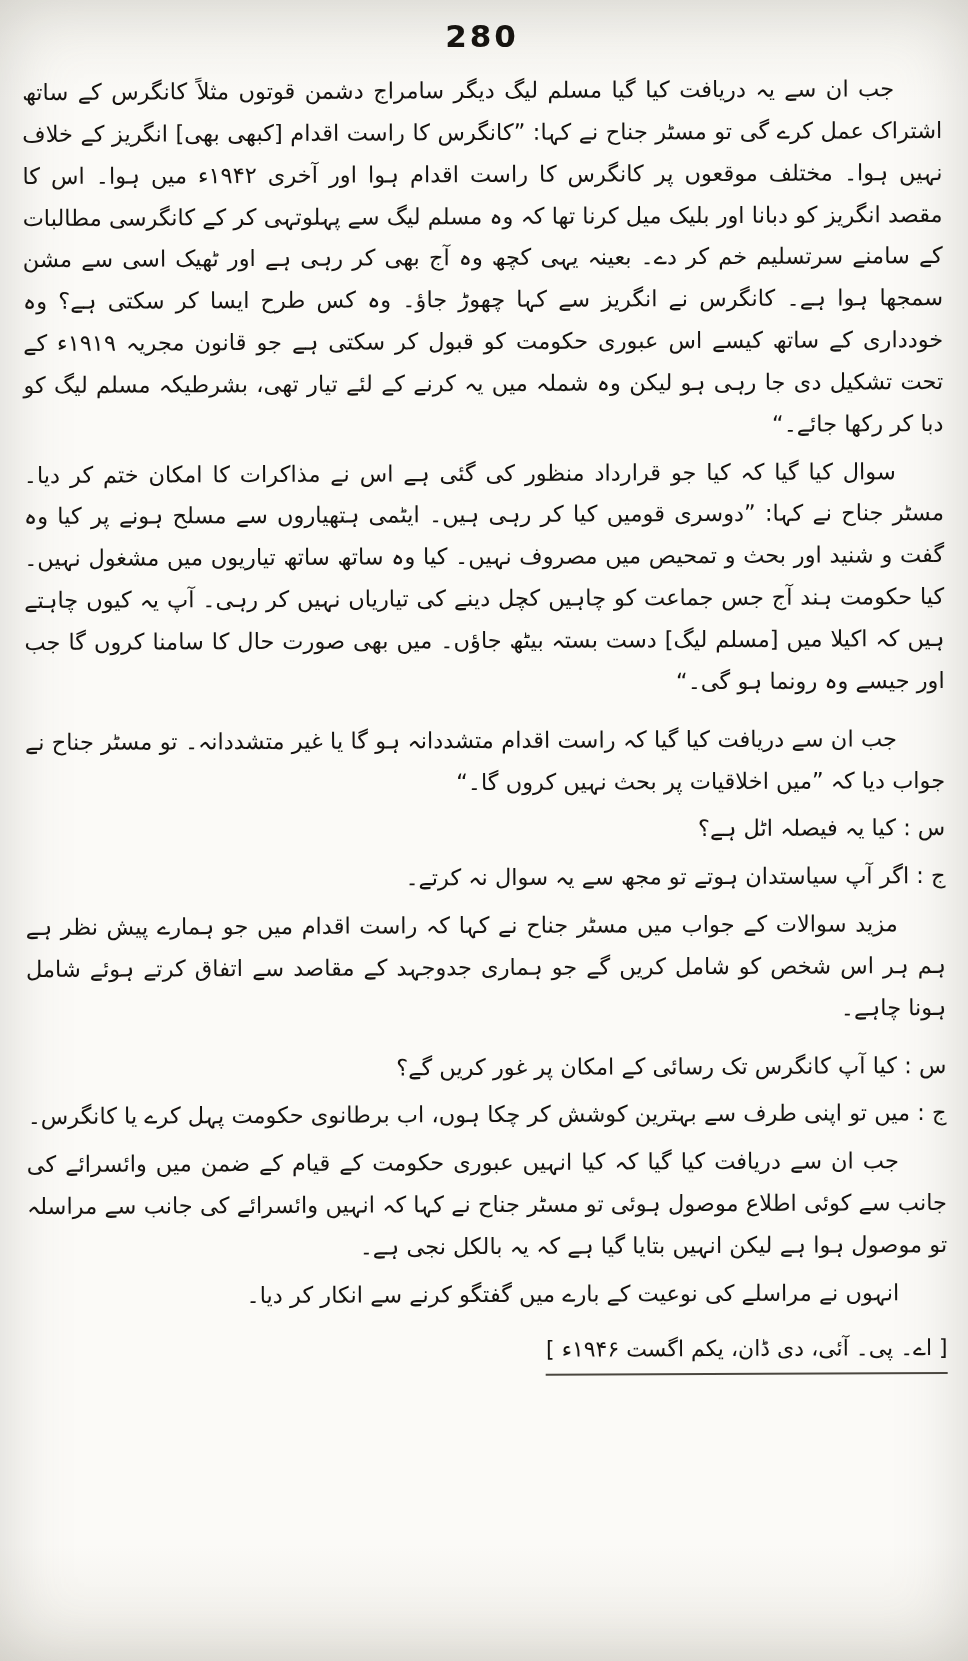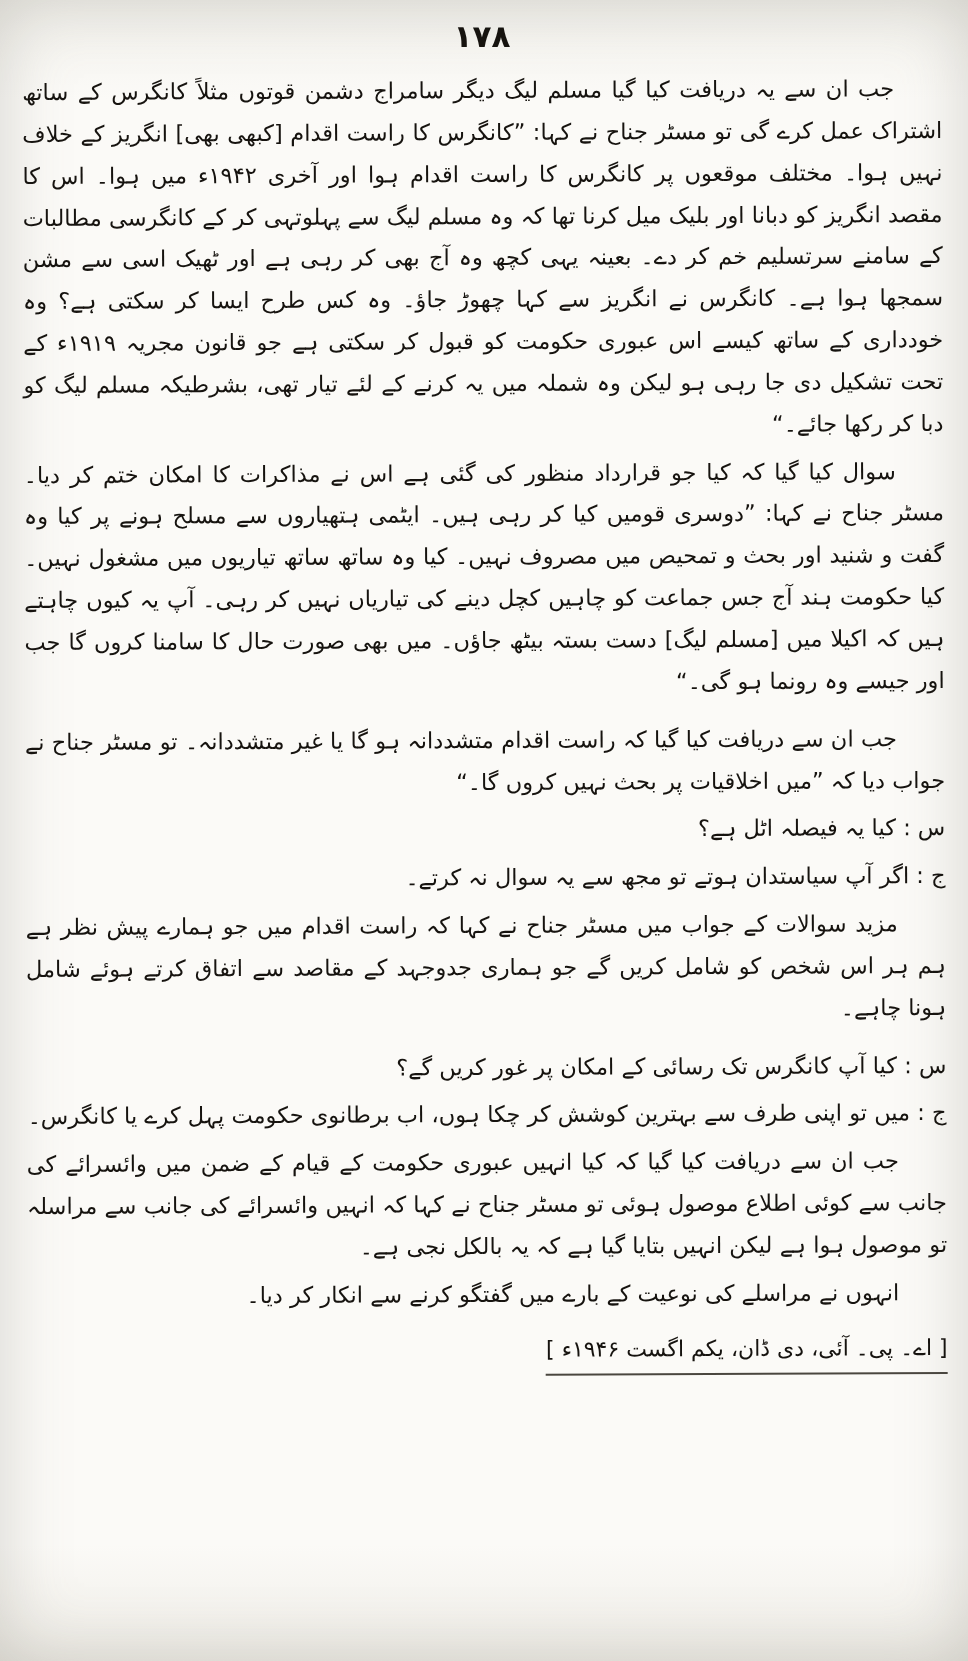--- a/index.html
+++ b/index.html
@@ -55,21 +55,21 @@
     display: inline-block;
     border-bottom: 2px solid #4a463f;
     padding-bottom: 3px;
   }
 </style>
 </head>
 <body>
 
 <div class="scan-page">
 
-  <div class="page-number">۱۷۸</div>
+  <div class="page-number">280</div>
 
   <div class="text-block">
 
     <p class="indent">جب ان سے یہ دریافت کیا گیا مسلم لیگ دیگر سامراج دشمن قوتوں مثلاً کانگرس کے ساتھ اشتراک عمل کرے گی تو مسٹر جناح نے کہا: ”کانگرس کا راست اقدام [کبھی بھی] انگریز کے خلاف نہیں ہوا۔ مختلف موقعوں پر کانگرس کا راست اقدام ہوا اور آخری ۱۹۴۲ء میں ہوا۔ اس کا مقصد انگریز کو دبانا اور بلیک میل کرنا تھا کہ وہ مسلم لیگ سے پہلوتہی کر کے کانگرسی مطالبات کے سامنے سرتسلیم خم کر دے۔ بعینہ یہی کچھ وہ آج بھی کر رہی ہے اور ٹھیک اسی سے مشن سمجھا ہوا ہے۔ کانگرس نے انگریز سے کہا چھوڑ جاؤ۔ وہ کس طرح ایسا کر سکتی ہے؟ وہ خودداری کے ساتھ کیسے اس عبوری حکومت کو قبول کر سکتی ہے جو قانون مجریہ ۱۹۱۹ء کے تحت تشکیل دی جا رہی ہو لیکن وہ شملہ میں یہ کرنے کے لئے تیار تھی، بشرطیکہ مسلم لیگ کو دبا کر رکھا جائے۔“</p>
 
     <p class="indent">سوال کیا گیا کہ کیا جو قرارداد منظور کی گئی ہے اس نے مذاکرات کا امکان ختم کر دیا۔ مسٹر جناح نے کہا: ”دوسری قومیں کیا کر رہی ہیں۔ ایٹمی ہتھیاروں سے مسلح ہونے پر کیا وہ گفت و شنید اور بحث و تمحیص میں مصروف نہیں۔ کیا وہ ساتھ ساتھ تیاریوں میں مشغول نہیں۔ کیا حکومت ہند آج جس جماعت کو چاہیں کچل دینے کی تیاریاں نہیں کر رہی۔ آپ یہ کیوں چاہتے ہیں کہ اکیلا میں [مسلم لیگ] دست بستہ بیٹھ جاؤں۔ میں بھی صورت حال کا سامنا کروں گا جب اور جیسے وہ رونما ہو گی۔“</p>
 
     <p class="indent gap">جب ان سے دریافت کیا گیا کہ راست اقدام متشددانہ ہو گا یا غیر متشددانہ۔ تو مسٹر جناح نے جواب دیا کہ ”میں اخلاقیات پر بحث نہیں کروں گا۔“</p>
 
     <p>س : کیا یہ فیصلہ اٹل ہے؟</p>

